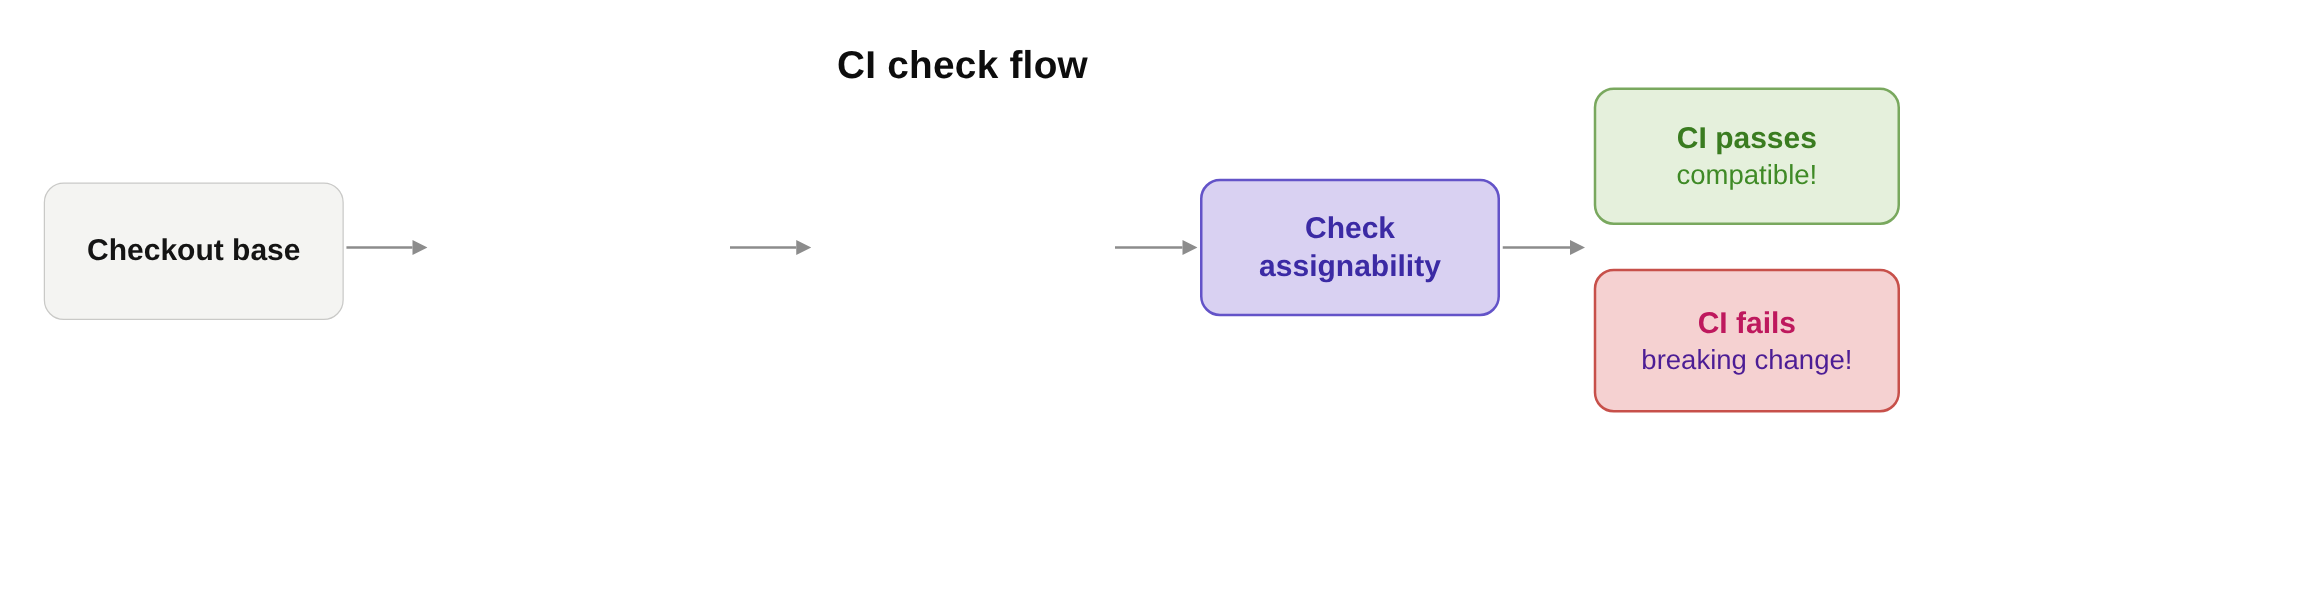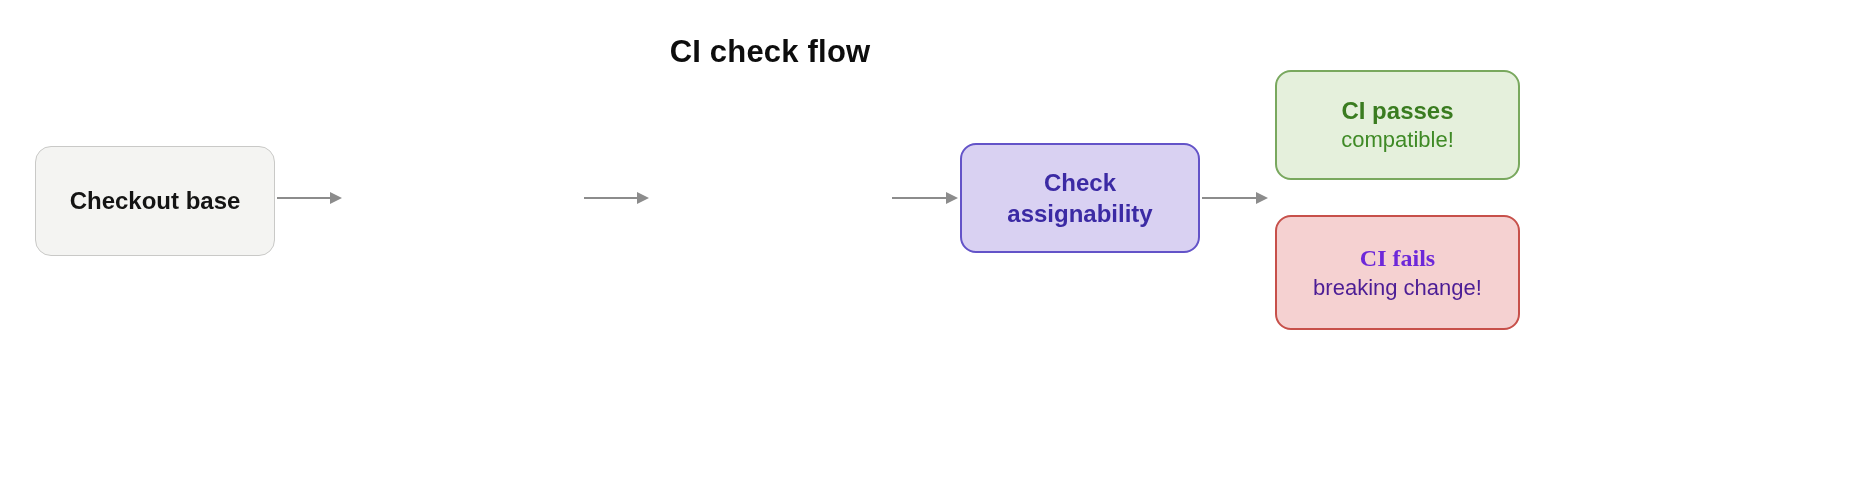--- a/index.html
+++ b/index.html
@@ -50,21 +50,21 @@
   .pass {
     background: #e5f0dc;
     border: 2px solid #79a85e;
   }
   .pass .node-label { color: #3a7c20; }
   .pass .node-sub   { color: #3f8a26; }
   .fail {
     background: #f5d1d1;
     border: 2px solid #c7504a;
   }
-  .fail .node-label { color: #6d28d9; font-family: Liberation Serif, serif; }
+  .fail .node-label { color: #be185d; }
   .fail .node-sub   { color: #4c1d95; }
   .node-sub {
     font-weight: 400;
     font-size: 22px;
   }
   .arrow {
     position: absolute;
     display: block;
   }
 </style>

